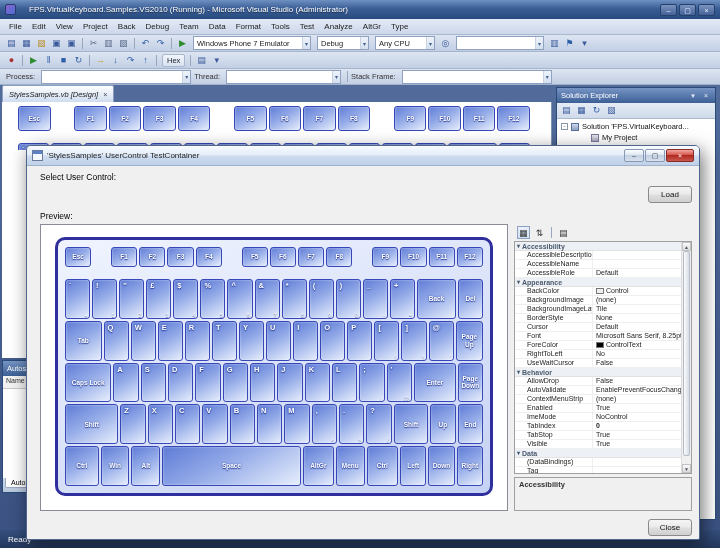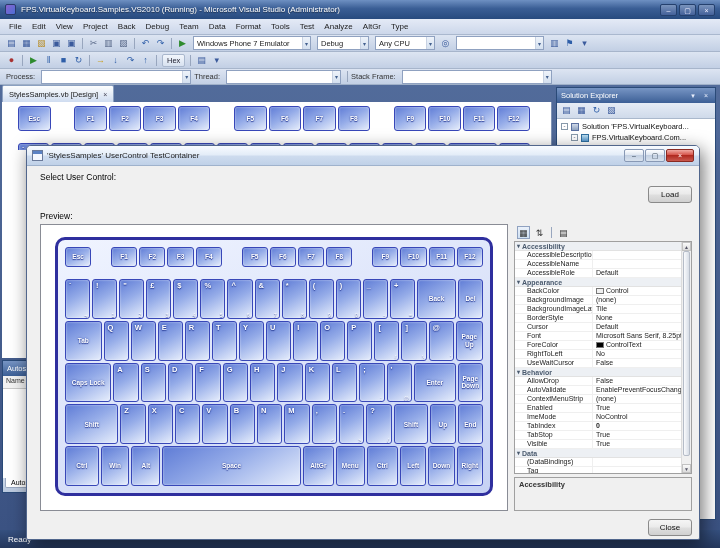--- a/index.html
+++ b/index.html
@@ -6,21 +6,21 @@
   html,body { margin:0; padding:0; background:#666; }
   .screen {
     position:relative; width:720px; height:548px; overflow:hidden;
     font-family:"Liberation Sans", sans-serif;
     background:linear-gradient(#56709f,#3a5181);
     -webkit-font-smoothing:antialiased;
   }
   
   .vs-title { position:absolute; left:0; top:0; right:0; height:19px;
     background:linear-gradient(#6e90c2,#3a5e95 45%,#274a7e);
-    display:flex; align-items:center; padding:0 5px; color:#fff; font-size:8px; }
+    display:flex; align-items:center; padding:0 5px; color:#fff; font-size:8px;gap:8px; }
   .vs-icon { width:11px; height:11px; border-radius:2px; margin-right:5px;
     background:linear-gradient(135deg,#8a63d0,#4a6fd4); border:1px solid #2a3a6a; }
   .vs-title-text { white-space:nowrap; overflow:hidden; text-shadow:0 1px 1px rgba(0,0,0,.5); }
   .win-btns { margin-left:auto; display:flex; gap:2px; }
   .win-btn { width:17px; height:12px; font-size:7px; line-height:11px; text-align:center;
     color:#eef; background:linear-gradient(#7a94bd,#44619a); border:1px solid #24406d; border-radius:2px; }
   .vs-menu { position:absolute; left:0; top:19px; right:0; height:16px;
     background:linear-gradient(#e4eaf6,#ccd7ea); border-bottom:1px solid #aab8ce;
     display:flex; align-items:center; padding-left:4px; font-size:8px; color:#1b1b1b; }
   .menu-item { padding:1px 5px; }
@@ -38,21 +38,21 @@
   .w118{width:118px;} .w52{width:52px;} .w60{width:60px;} .w88{width:88px;}
   .vs-dbg { position:absolute; left:0; right:0; top:69px; height:16px;
     background:linear-gradient(#dde5f2,#c2cfe4); border-bottom:1px solid #9fb0c8;
     display:flex; align-items:center; padding-left:6px; font-size:7.5px; color:#333; }
   .dbg-label { margin-right:3px; }
   .dbg-combo { width:150px; } .dbg-combo2 { width:115px; }
   
   .doc-tab { position:absolute; left:2px; top:85px; height:17px; display:flex; align-items:flex-end; }
   .tab { display:flex; align-items:center; gap:5px; height:17px; padding:0 6px;
     background:linear-gradient(#fdfefe,#cfdcf0); border:1px solid #8ba0c0; border-bottom:none;
-    border-radius:2px 2px 0 0; font-size:7.5px; color:#1a1a1a; }
+    border-radius:2px 2px 0 0; font-size:7.5px; color:#1a1a1a;font-style:italic; }
   .tab-close { font-size:7px; color:#445; }
   .design-surface { position:absolute; left:2px; top:102px; width:550px; height:256px; background:#fff; border-right:1px solid #7f93b4; }
   
   .kb-row { display:flex; gap:2px; flex:1 1 0; margin-top:2px; }
   .kb-fnrow { flex:0 0 20px; margin-top:0; margin-bottom:10px; }
   .kb-gap { flex:0.65 1 0; }
   .kb-key { position:relative; flex:1 1 0; min-width:0; overflow:hidden;
     border:1px solid var(--key-border,#3847b8); border-radius:3px; color:#fff;
     background:linear-gradient(150deg,var(--key-face-dark,#5f7cd6) 0%,#94abe8 45%,var(--key-face-light,#e7eefc) 100%);
     box-shadow:inset 0 0 2px rgba(255,255,255,.65); }
@@ -379,25 +379,20 @@
         <span class="tb-icon" style="color: rgb(58, 90, 156);">▦</span>
         <span class="tb-icon" style="color: rgb(46, 94, 168);">↻</span>
         <span class="tb-icon" style="color: rgb(58, 90, 156);">▧</span>
       </div>
     <div class="solexp-tree">
         <div class="tree-row" style="padding-left: 4px;">
           <span class="tree-exp">-</span>
           <span class="tree-icn icn-solution"></span>
           <span>Solution 'FPS.VirtualKeyboard...</span>
         </div>
-        <div class="tree-row" style="padding-left: 14px;">
-          <span class="tree-exp">-</span>
-          <span class="tree-icn icn-project"></span>
-          <span>FPS.VirtualKeyboard.Com...</span>
-        </div>
         <div class="tree-row" style="padding-left: 24px;">
           <span class="tree-exp-spacer"></span>
           <span class="tree-icn icn-my-project"></span>
           <span>My Project</span>
         </div>
         <div class="tree-row" style="padding-left: 24px;">
           <span class="tree-exp-spacer"></span>
           <span class="tree-icn icn-vb-file"></span>
           <span>CommonSample.vb</span>
         </div>

